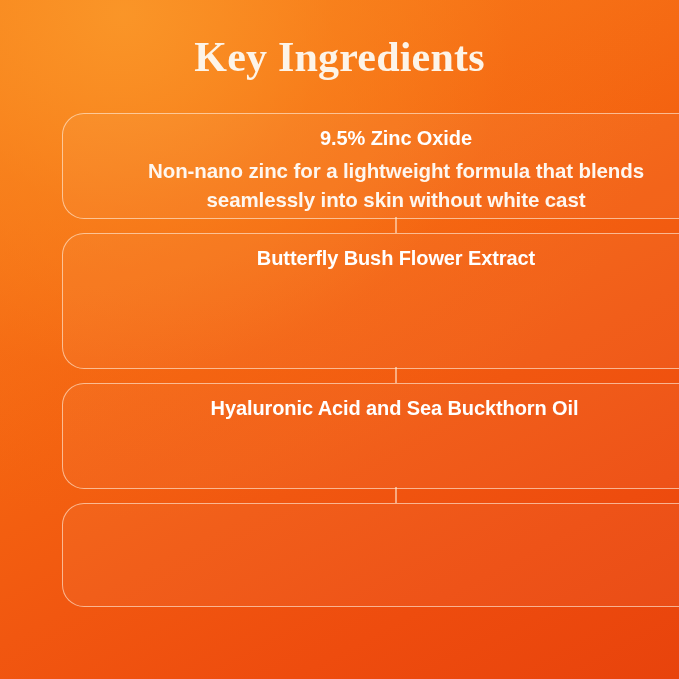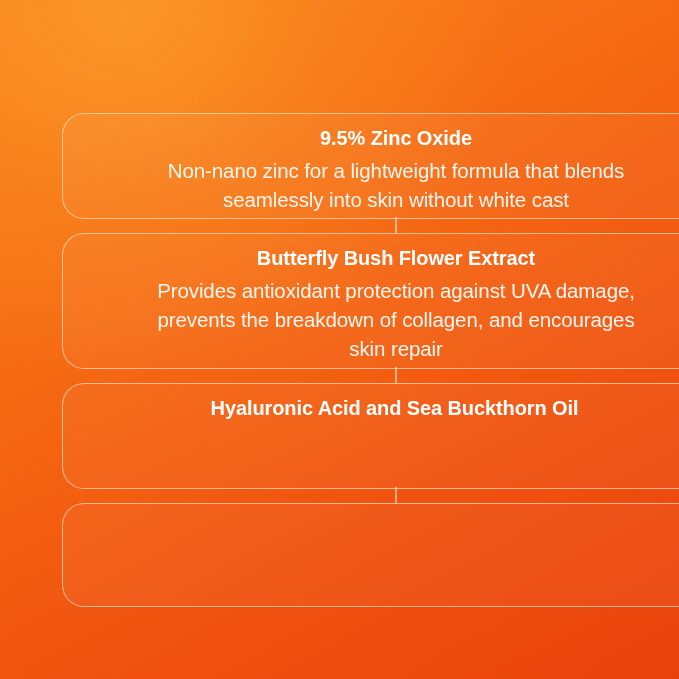--- a/index.html
+++ b/index.html
@@ -101,39 +101,39 @@
     line-height: 1.42;
     letter-spacing: -0.1px;
     margin: 0;
   }
 
   .c1 { height: 106px; }
   .c2 { height: 136px; }
   .c3 { height: 106px; padding-left: 15px; }
   .c4 { height: 104px; }
 
-  .c1 .card-body, .c3 .card-body, .c4 .card-body { max-width: 500px; margin: 4px auto; }
+  .c1 .card-body, .c3 .card-body, .c4 .card-body { max-width: 500px; margin: 4px auto; font-weight: bold; }
   .c2 .card-body { max-width: 492px; margin: 0 auto; }
 </style>
 </head>
 <body>
 
 <div class="poster">
 
+  <div class="title">Key Ingredients</div>
 
   <div class="cards">
 
     <div class="card c1">
       <div class="card-heading">9.5% Zinc Oxide</div>
       <div class="card-body">Non-nano zinc for a lightweight formula that blends seamlessly into skin without white cast</div>
     </div>
 
     <div class="card c2">
       <div class="card-heading">Butterfly Bush Flower Extract</div>
-      <div class="card-body">Provides antioxidant protection against UVA damage, prevents the breakdown of collagen, and encourages skin repair</div>
     </div>
 
     <div class="card c3">
       <div class="card-heading">Hyaluronic Acid and Sea Buckthorn Oil</div>
     </div>
 
     <div class="card c4">
     </div>
 
   </div>

